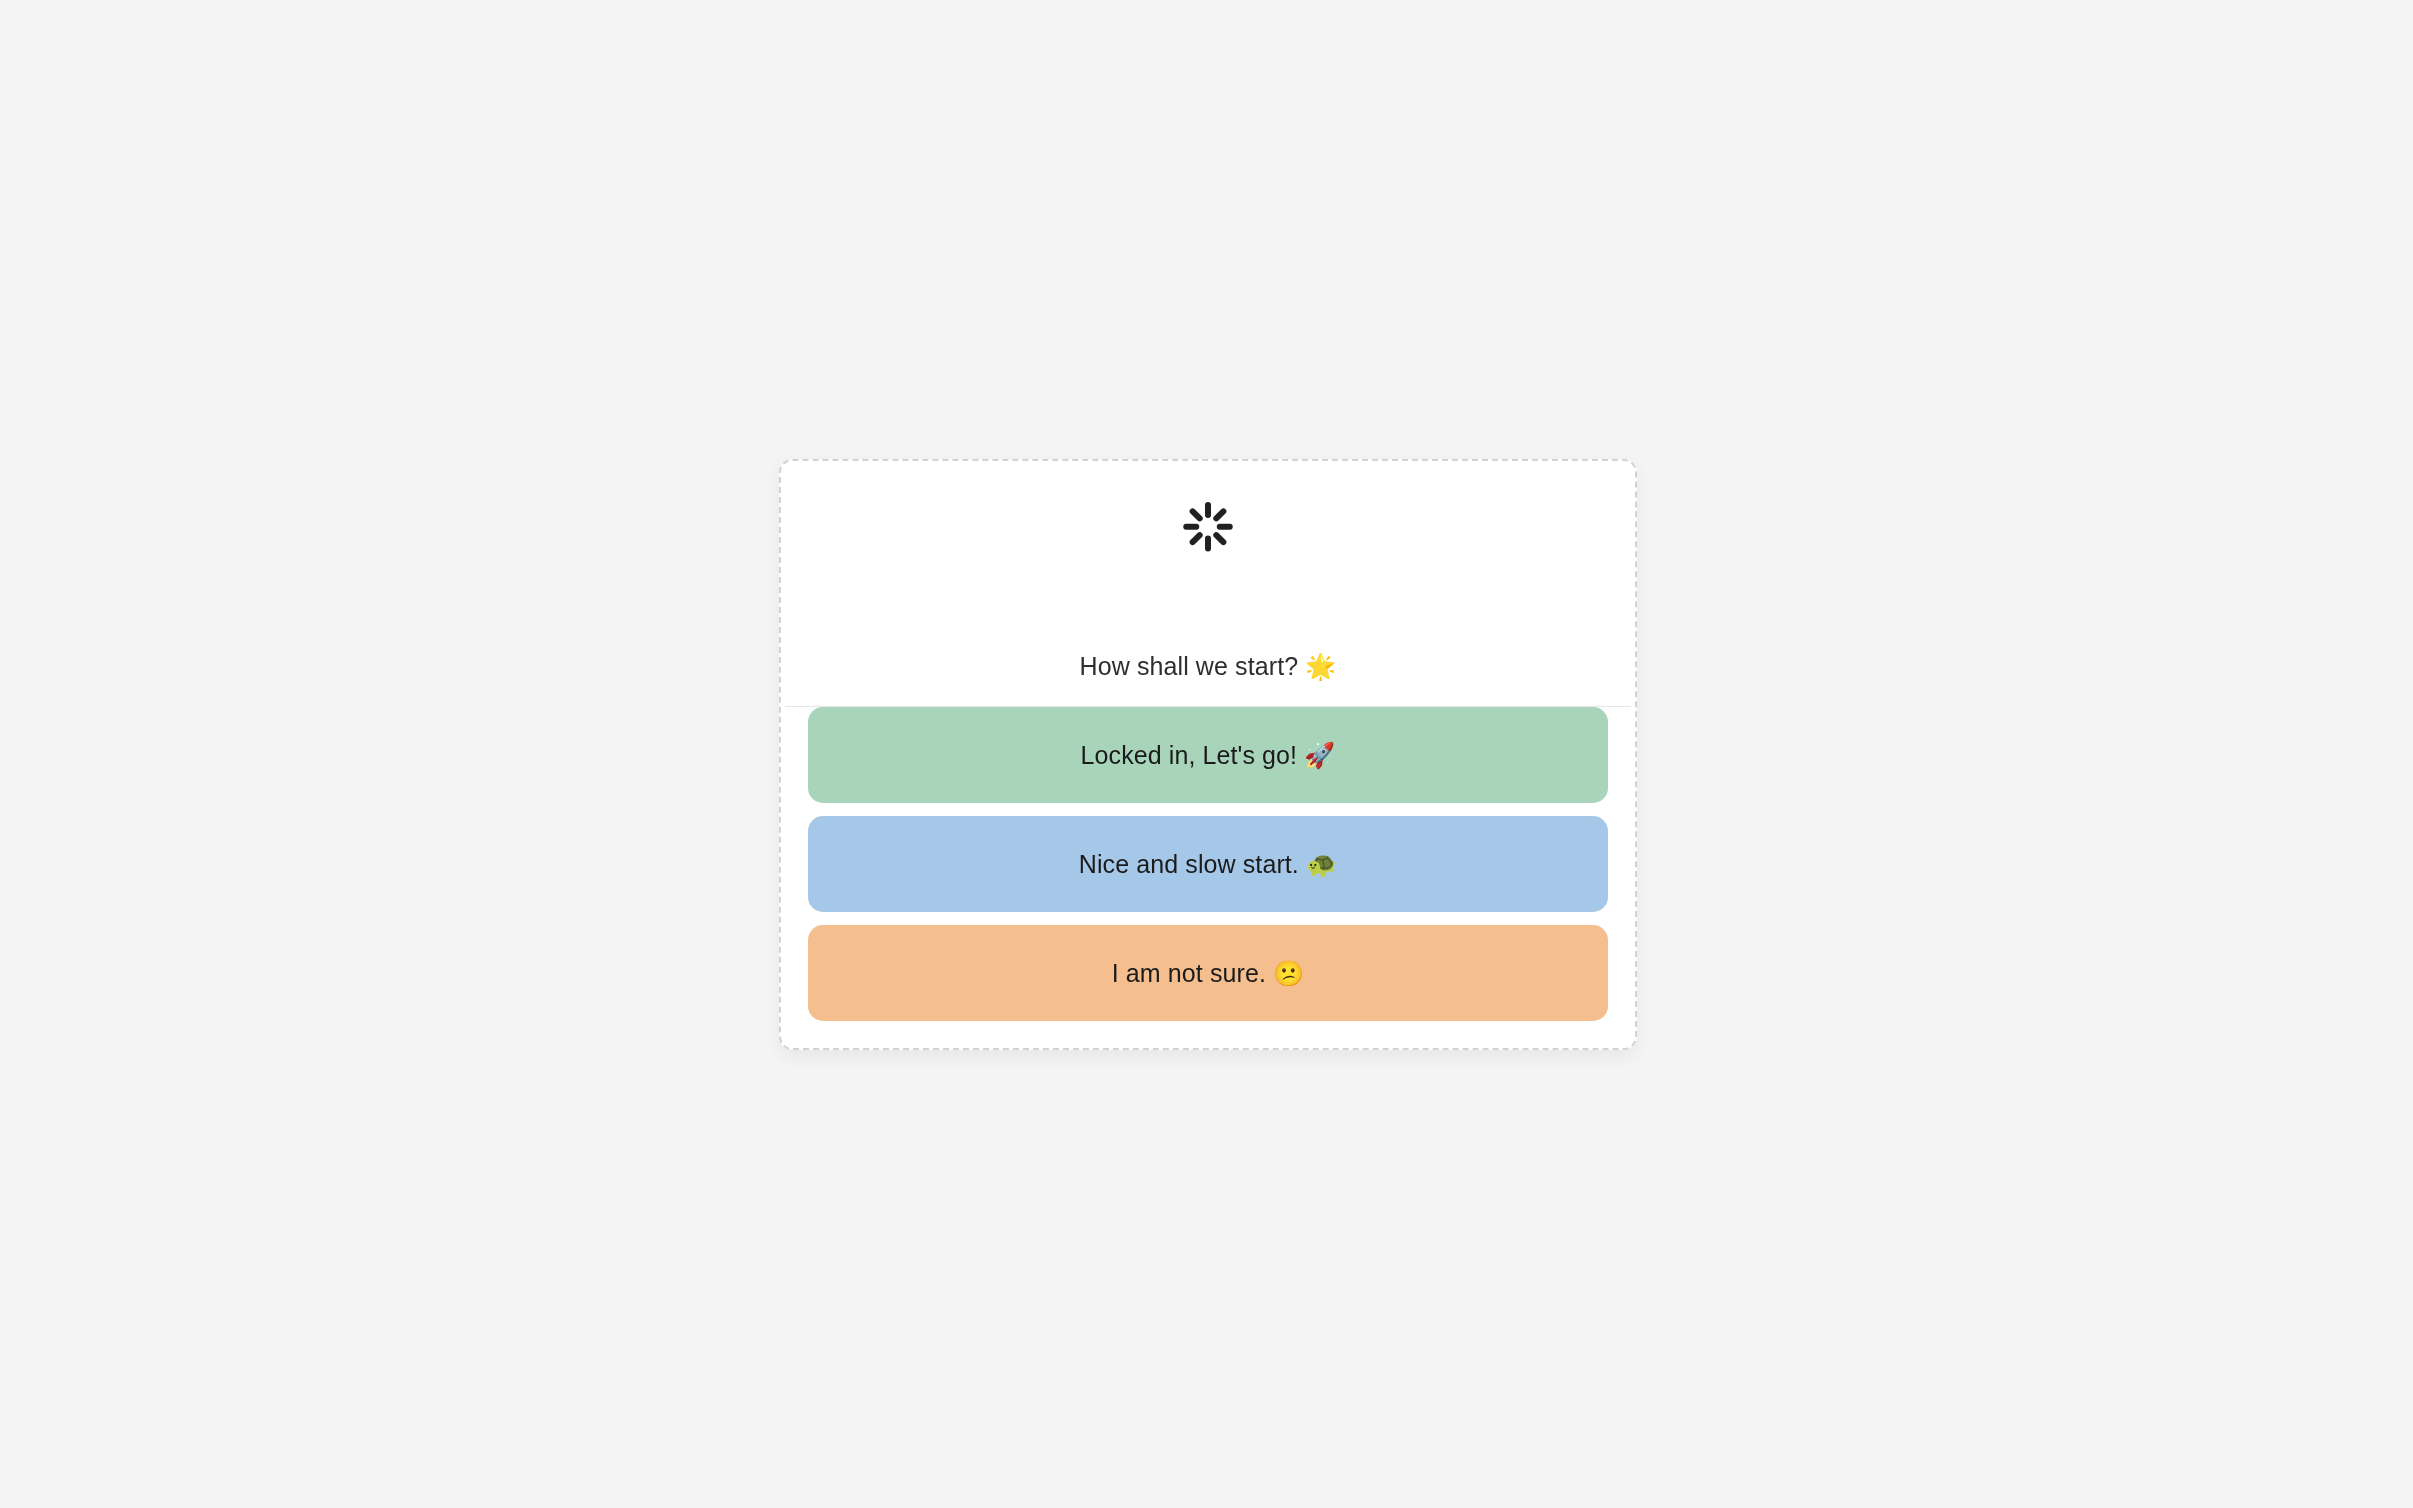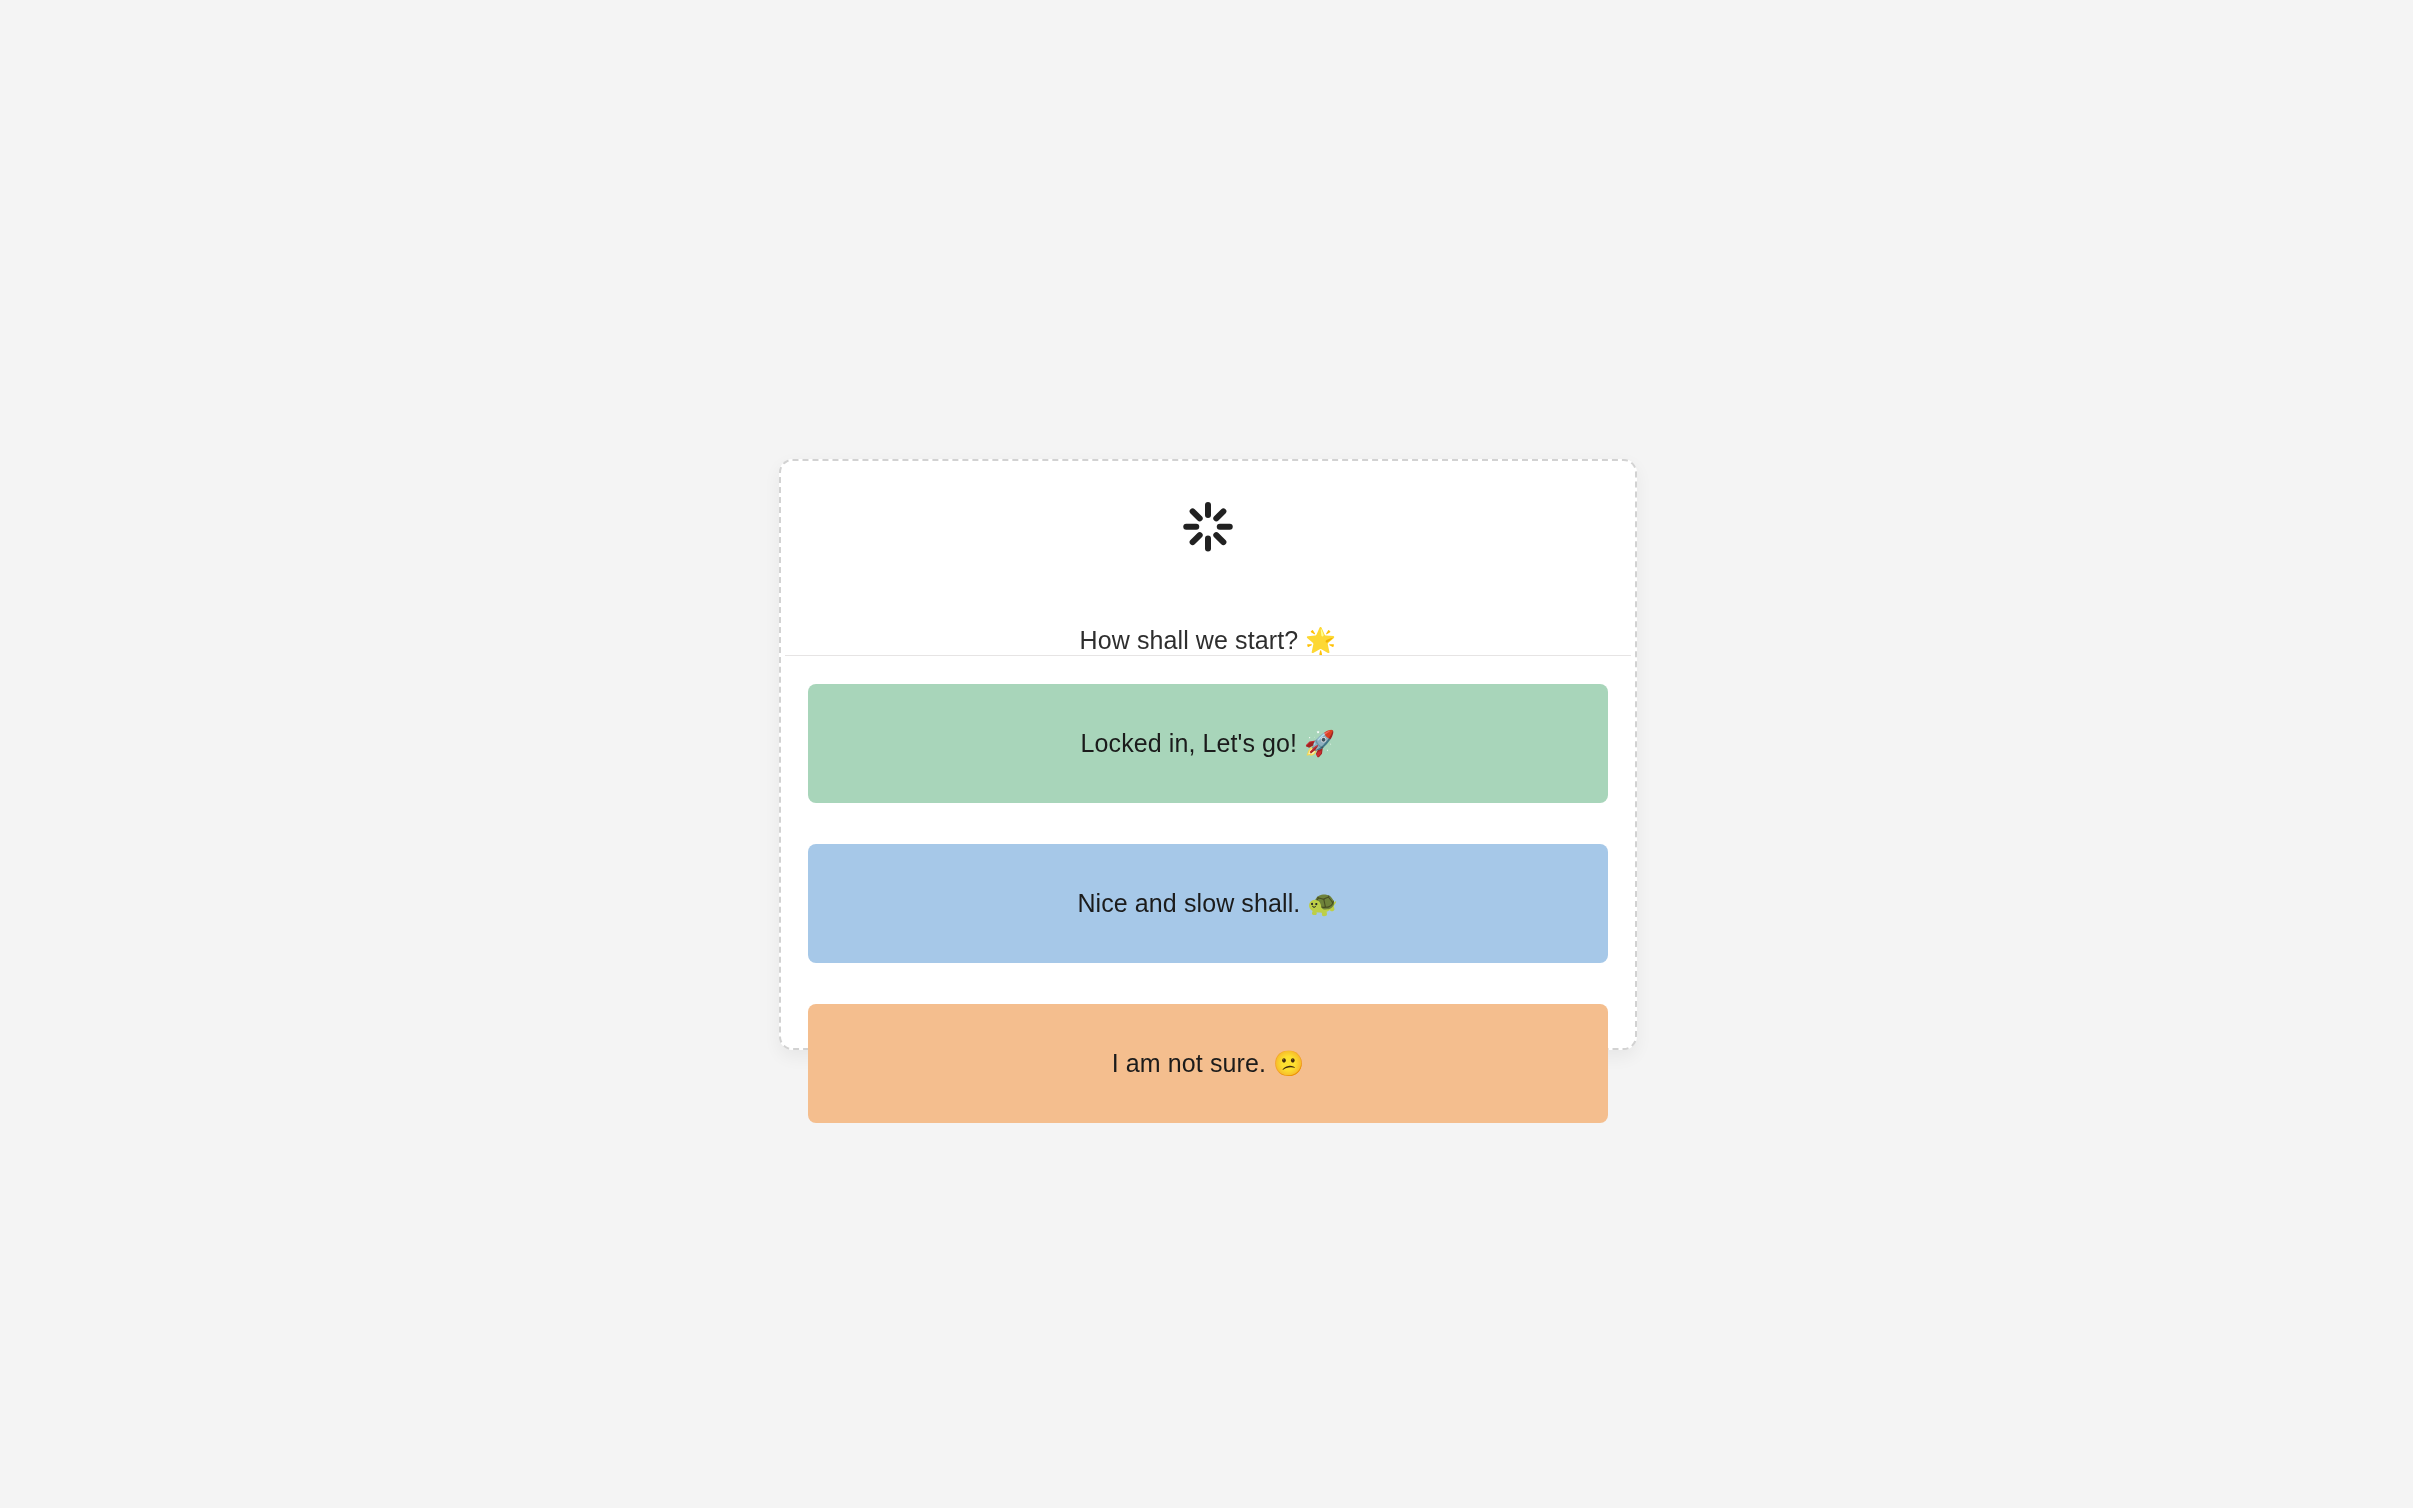--- a/index.html
+++ b/index.html
@@ -100,34 +100,33 @@
     flex: none;
     padding: 0 27px 27px 27px;
     display: flex;
     flex-direction: column;
     gap: 12.8px;
   }
 
   .option-button {
     box-sizing: border-box;
     width: 100%;
-    height: 119px;
+    height: 96px;
     border: none;
-    border-radius: 8px;
+    border-radius: 15px;
     display: flex;
     align-items: center;
     justify-content: center;
     font-family: "Liberation Sans", sans-serif;
     font-size: 25px;
     color: #1b1b1b;
     letter-spacing: 0.1px;
     cursor: pointer;
     padding: 0;
     white-space: nowrap;
-    margin-top: 28px;
   }
 </style>
 </head>
 <body style="background: rgb(244, 244, 244);">
 
 <div class="stage">
 
   <div class="choice-card" style="background: rgb(255, 255, 255); border-color: rgb(210, 210, 210); border-style: dashed;">
 
     <div class="spinner-row">
@@ -144,19 +143,19 @@
     </div>
 
     <div class="prompt-row">
       <div class="prompt-text" style="color: rgb(46, 46, 46);">How shall we start? 🌟</div>
     </div>
 
     <div class="separator"></div>
 
     <div class="options">
       <button class="option-button" style="background:#a8d5ba;color:#1b1b1b;">Locked in, Let's go! 🚀</button>
-      <button class="option-button" style="background:#a6c8e8;color:#1b1b1b;">Nice and slow shall. 🐢</button>
+      <button class="option-button" style="background:#a6c8e8;color:#1b1b1b;">Nice and slow start. 🐢</button>
       <button class="option-button" style="background:#f4be8e;color:#1b1b1b;">I am not sure. 😕</button>
     </div>
 
   </div>
 </div>
 
 
 </body></html>

